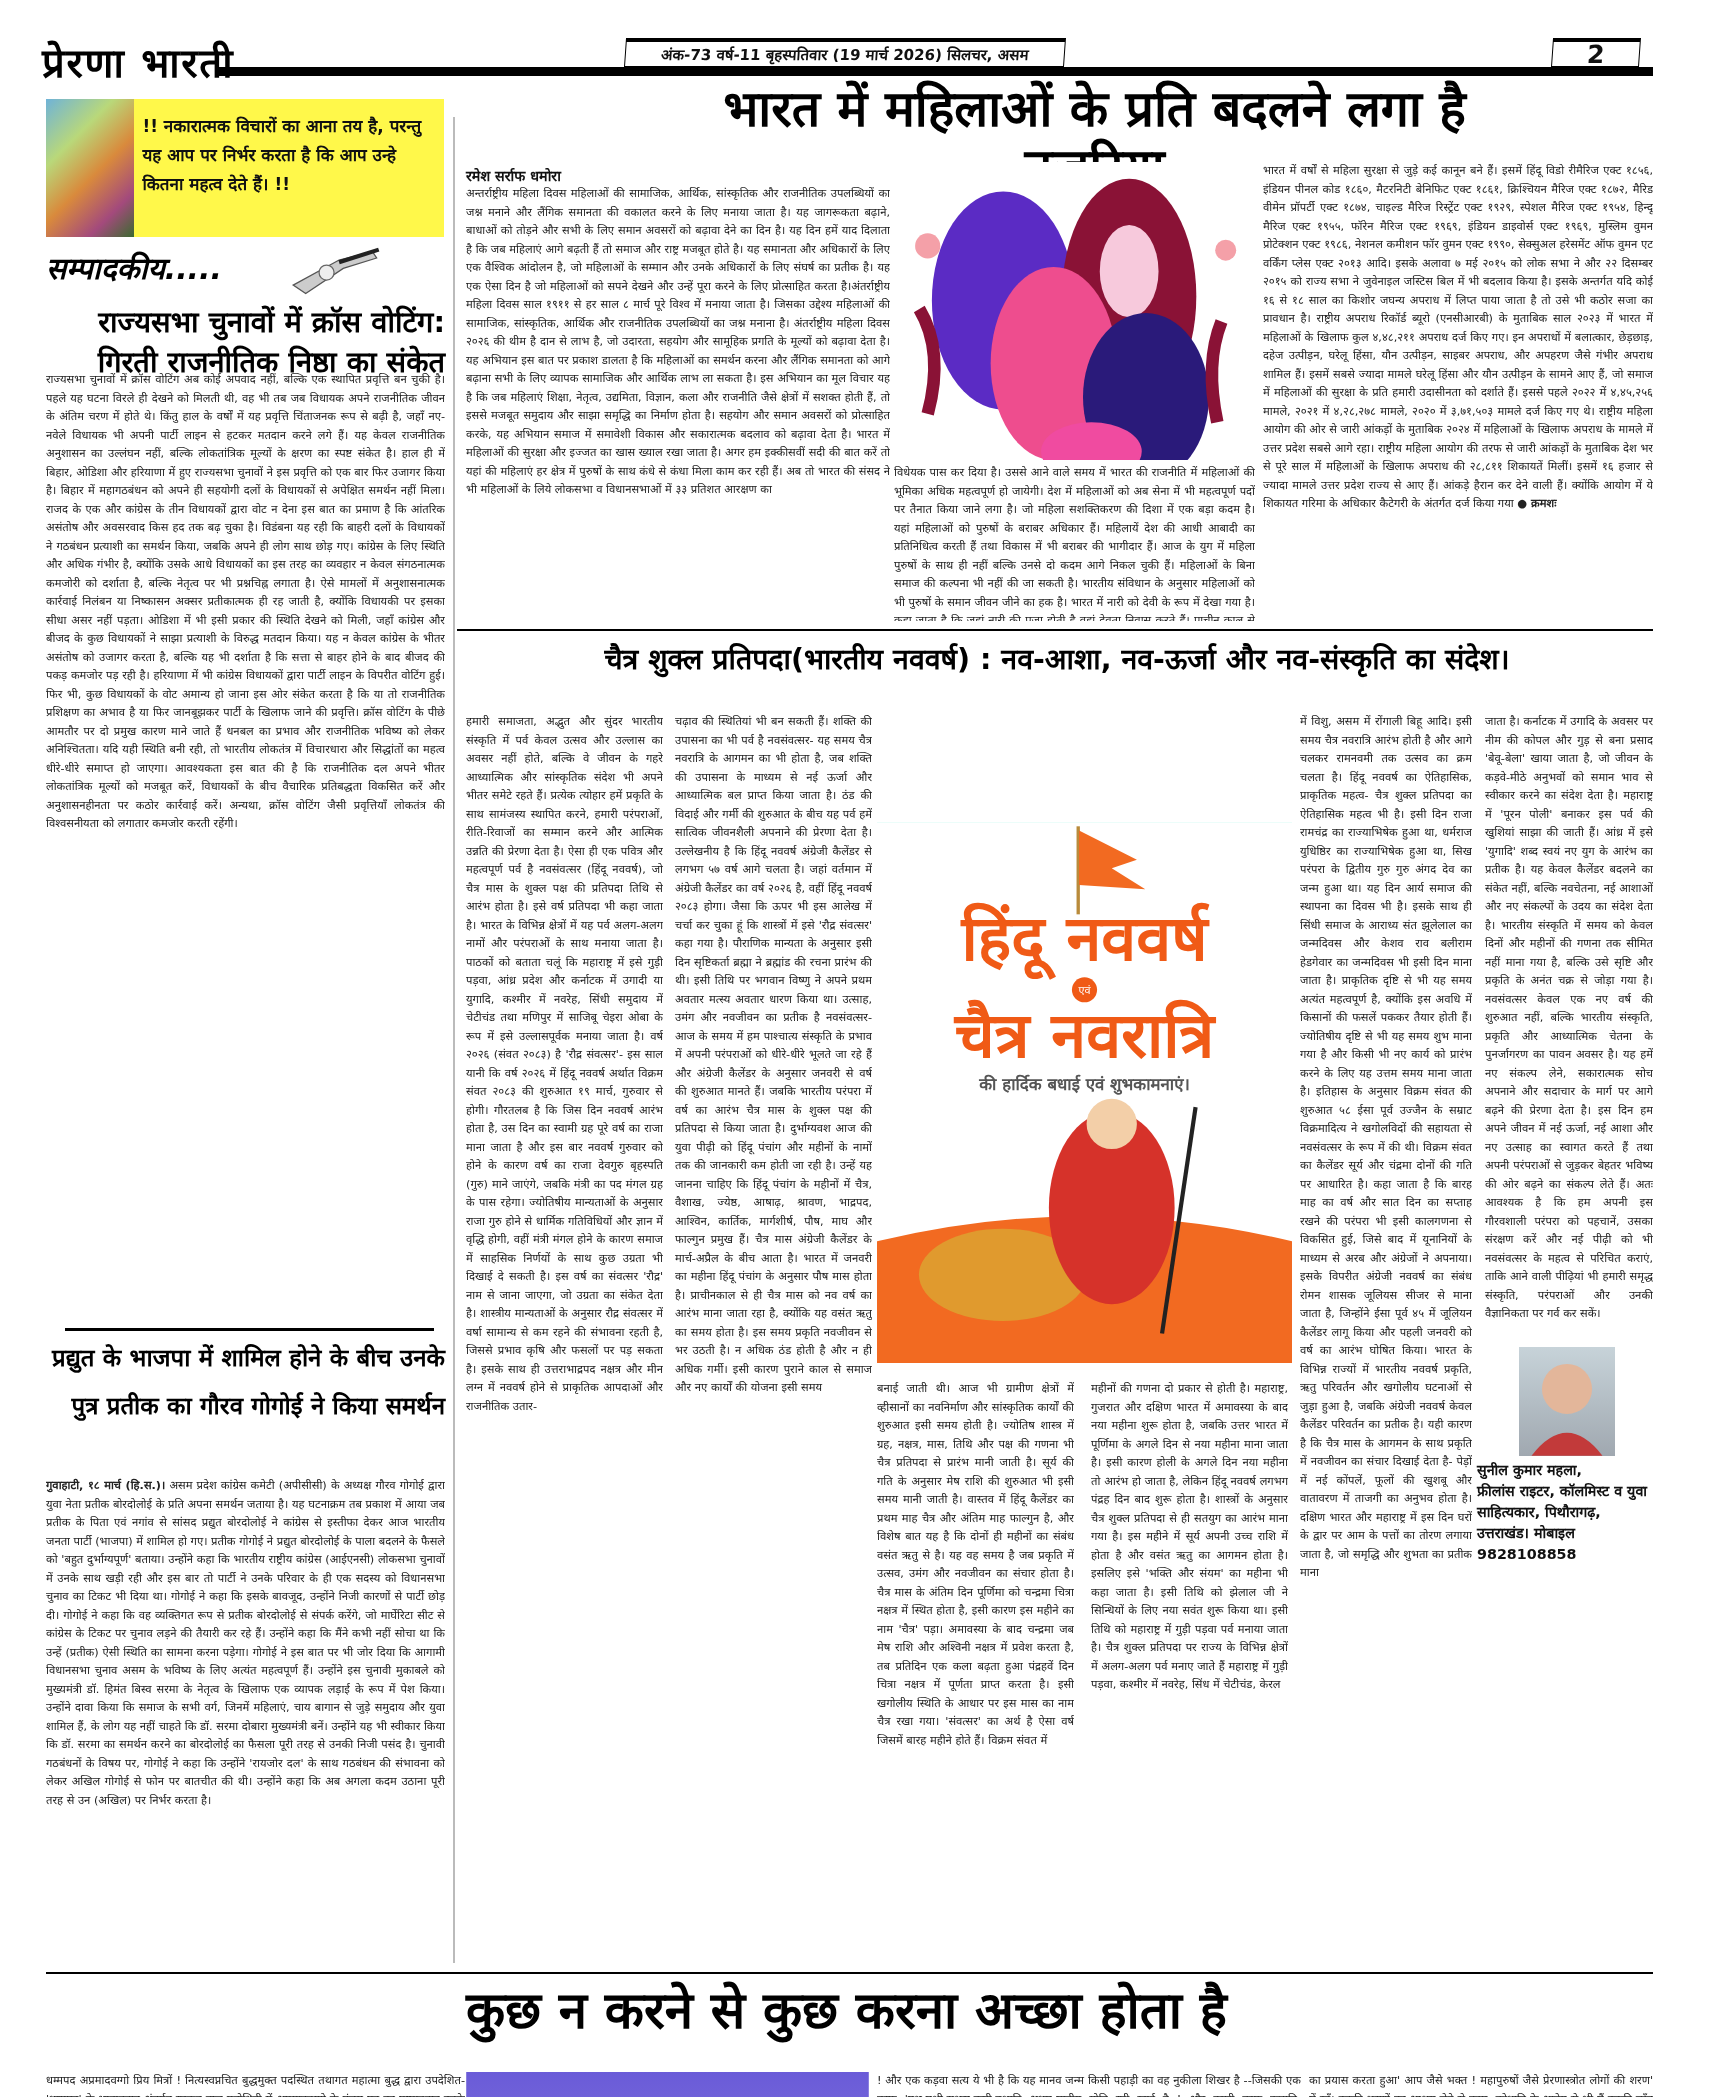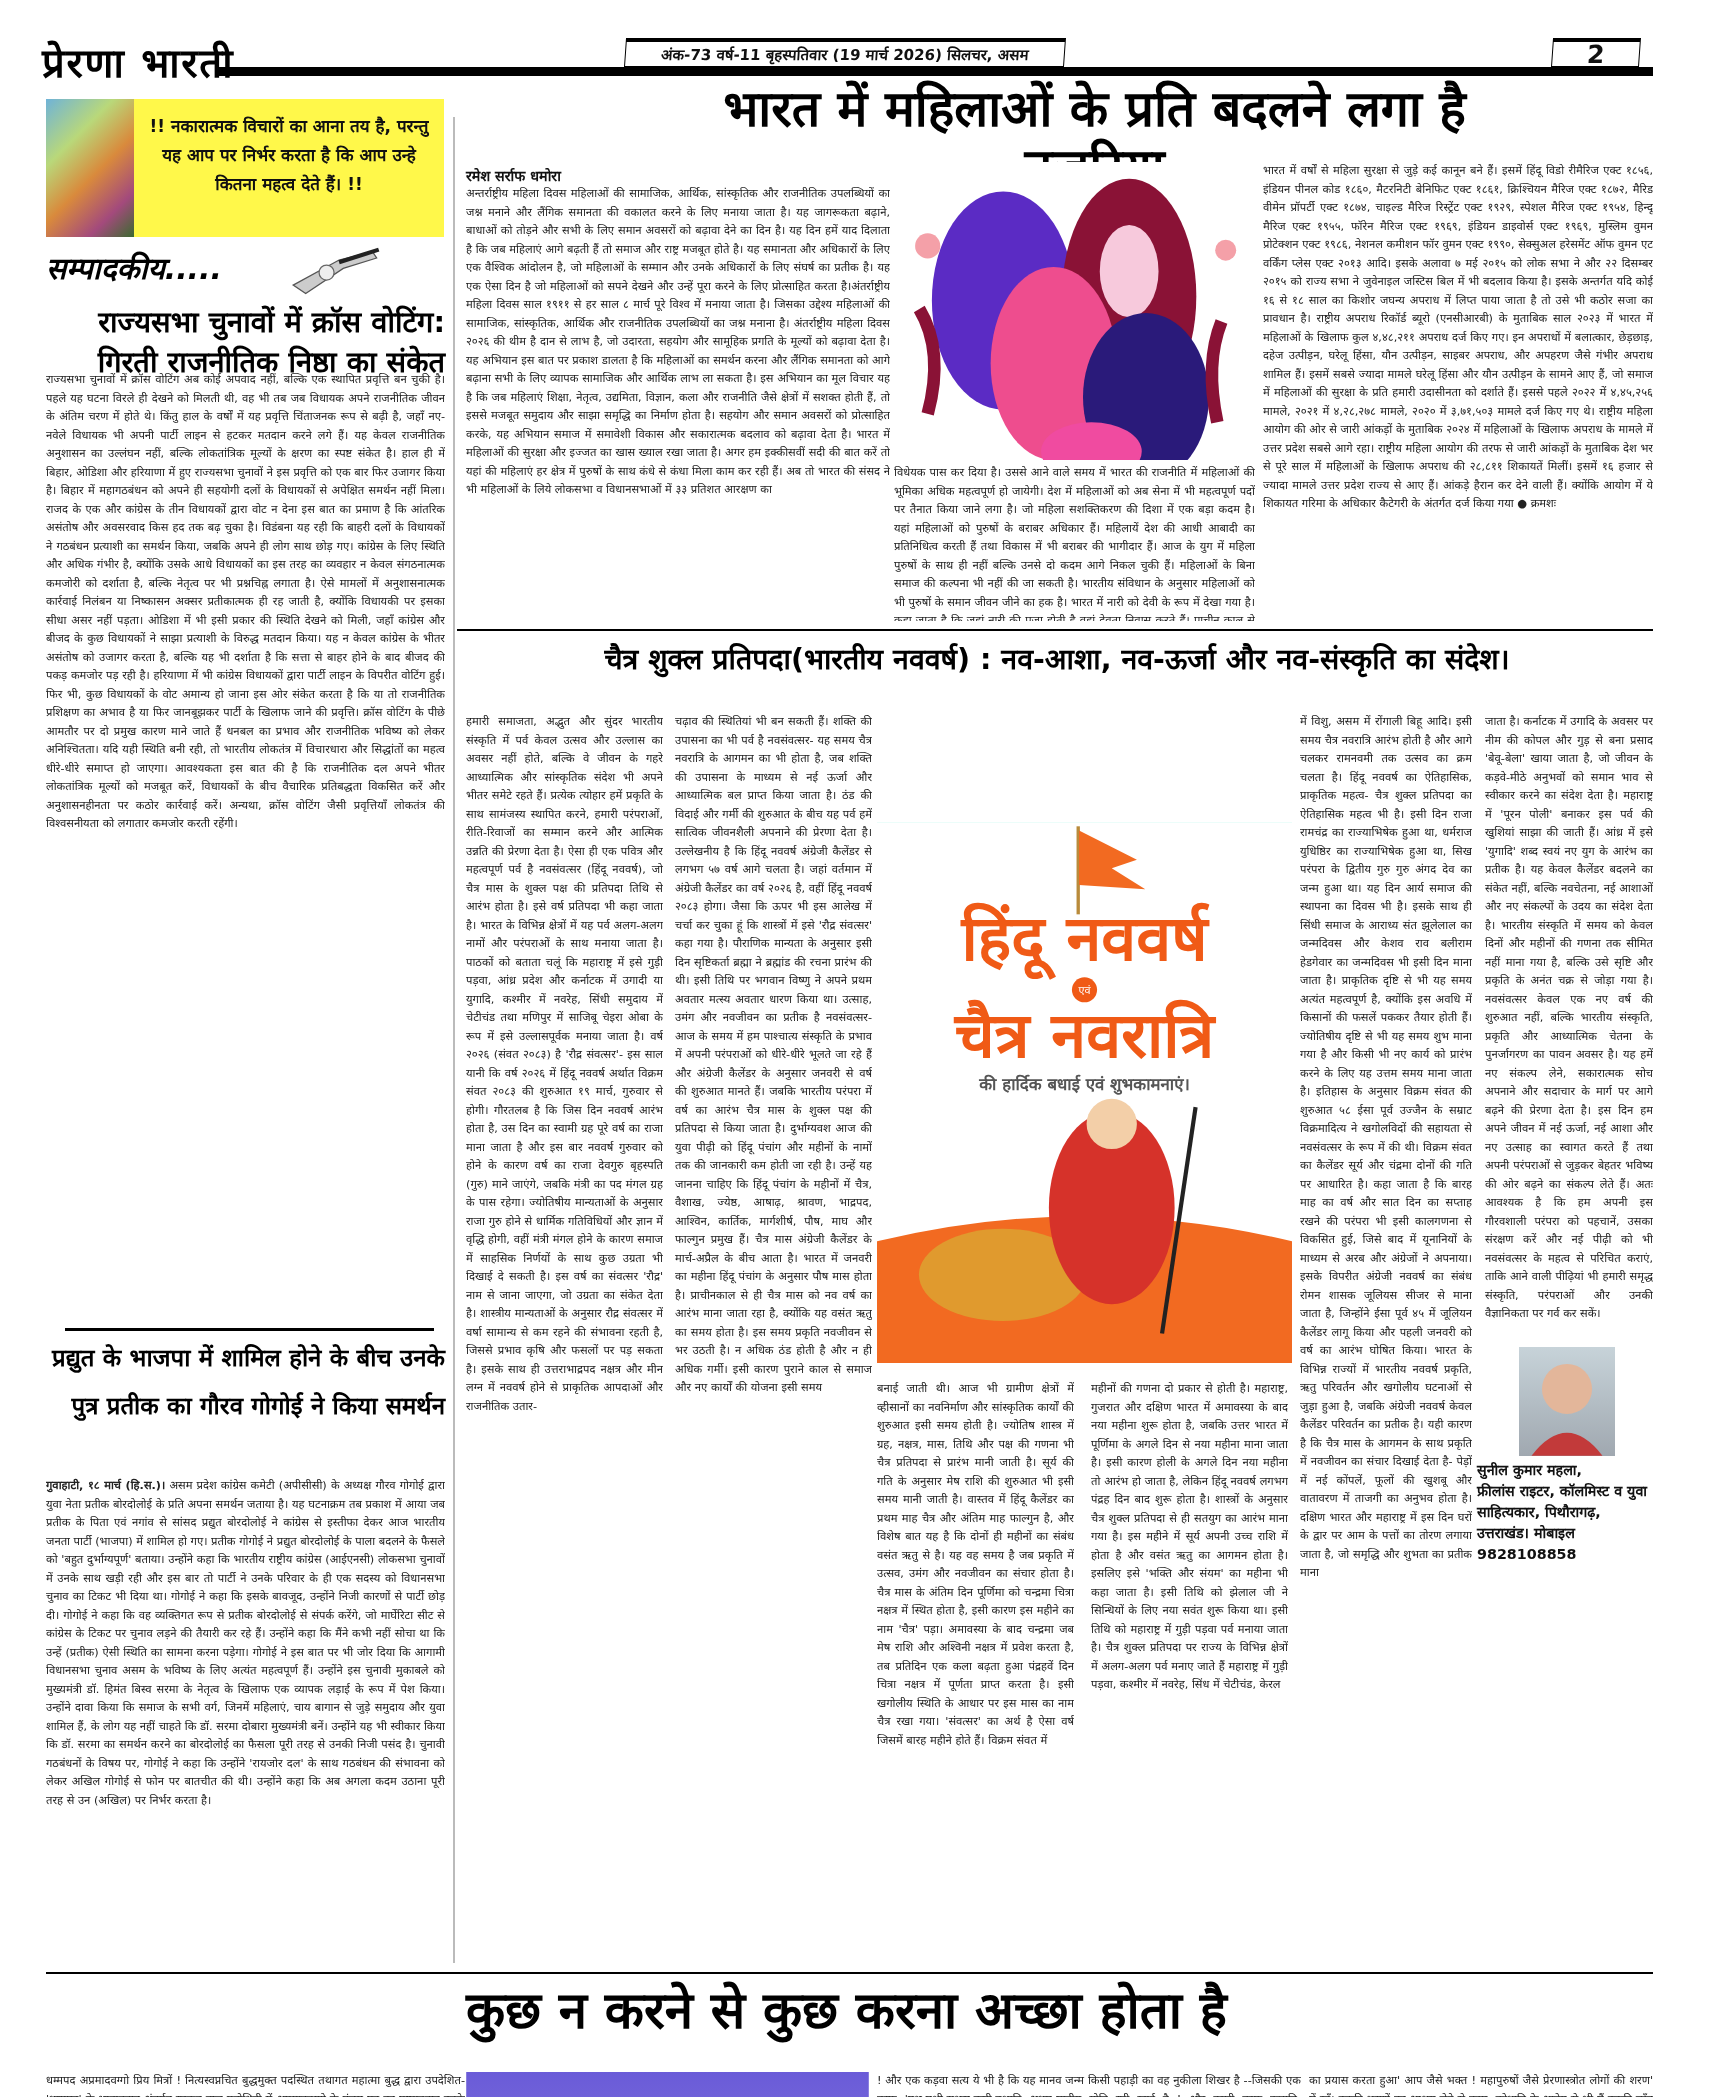--- a/index.html
+++ b/index.html
@@ -8,37 +8,37 @@
   .abs{position:absolute}
   .txt{font-family:"DejaVu Sans","Liberation Sans",sans-serif;font-size:11.3px;line-height:18.5px;text-align:justify;color:#222;overflow:hidden}
   .head{font-family:"DejaVu Sans","Liberation Sans",sans-serif;font-weight:bold;color:#000;line-height:1.15}
   
   #masthead-title{left:42px;top:40px;font-size:40px;font-weight:bold;letter-spacing:1.7px}
   #masthead-rule{left:218px;top:67px;width:1435px;height:9.2px;background:#000}
   #issue-box{left:625px;top:38px;width:440px;height:29px;border:1.3px solid #000;border-top:4.2px solid #000;transform:skewX(-4deg);display:flex;align-items:center;justify-content:center;font-size:15px;font-weight:bold;background:#fff}
   #page-box{left:1552px;top:38px;width:88px;height:29px;border:1.3px solid #000;border-top:4.2px solid #000;transform:skewX(-4deg);display:flex;align-items:center;justify-content:center;font-size:25px;font-weight:bold;background:#fff}
   
   #quote-img{left:46px;top:99px;width:88px;height:138px;background:linear-gradient(135deg,#6fb3d8 0%,#b9d87a 30%,#d98a3c 55%,#a34a7c 80%,#3b6a2f 100%)}
-  #quote-box{left:134px;top:99px;width:310px;height:138px;background:#fff84a;padding:12.6px 8.4px;font-size:17px;font-weight:bold;line-height:29px;text-align:center}
+  #quote-box{left:134px;top:99px;width:310px;height:138px;background:#fff84a;padding:12.6px 8.4px;font-size:17px;font-weight:bold;line-height:29px;}
   
   #editorial-label{left:46px;top:252px;font-size:30px;font-style:italic;font-weight:bold}
   #pen-icon{left:289px;top:243px;width:96px;height:55px}
   #edit-title{left:46px;top:302px;width:399px;font-size:29px;text-align:right;line-height:40px}
   #edit-body{left:46px;top:371px;width:399px;height:906px}
   #rule-1{left:65px;top:1328px;width:369px;height:3.4px;background:#000}
   #pradyut-title{left:46px;top:1334px;width:399px;font-size:24px;text-align:right;line-height:48px}
   #pradyut-body{left:46px;top:1477px;width:399px;height:461px}
   
   #women-title{left:654px;top:81px;width:881px;font-size:50px;text-align:center}
   #women-byline{left:466px;top:166px;font-size:14.3px;font-weight:bold}
   #women-col1{left:466px;top:185px;width:424px;height:436px}
   #women-img{left:894px;top:162px;width:357px;height:298px;background:#fff;overflow:hidden}
   #women-col2{left:894px;top:464px;width:361px;height:157px}
   #women-col3{left:1263px;top:162px;width:390px;height:461px}
-  #kramash{font-weight:normal}
+  #kramash{font-weight:bold}
   #top-rule{left:457px;top:629px;width:1196px;height:2.1px;background:#000}
   
   #chaitra-title{left:457px;top:644px;width:1200px;font-size:28.5px;text-align:center}
   #rule-col{left:453px;top:117px;width:1.7px;height:1846px;background:#bbb}
   #ch-c1{left:466px;top:713px;width:197px;height:1242px}
   #ch-c2{left:675px;top:713px;width:197px;height:1242px}
   #ch-img{left:877px;top:822px;width:415px;height:541px;overflow:hidden;background:#5eead4}
   #ch-c3{left:877px;top:1380px;width:197px;height:575px}
   #ch-c4{left:1091px;top:1380px;width:197px;height:575px}
   #ch-c5{left:1300px;top:713px;width:172px;height:1242px}

